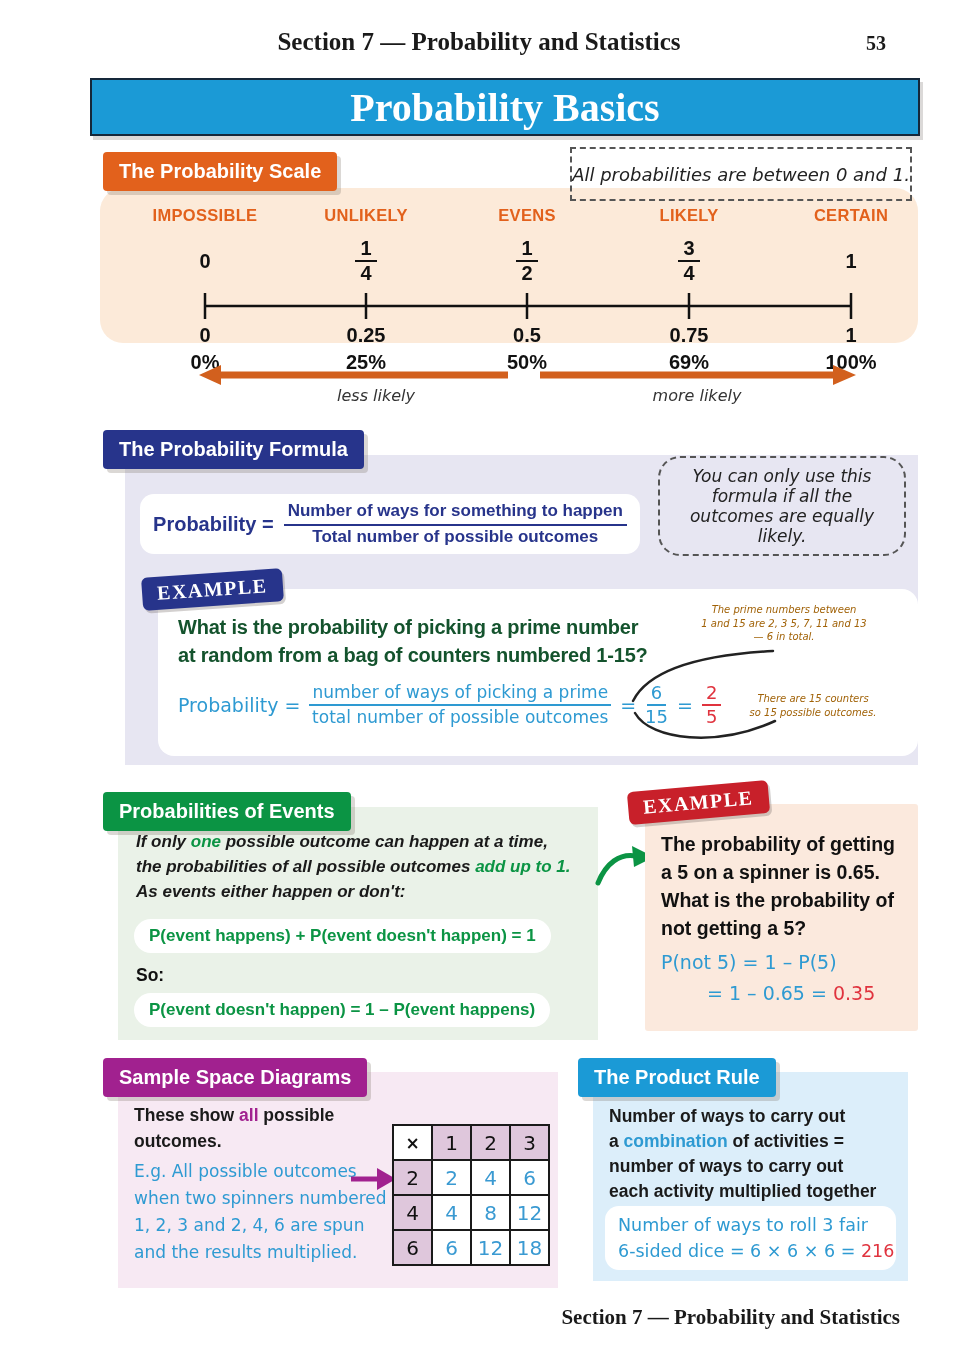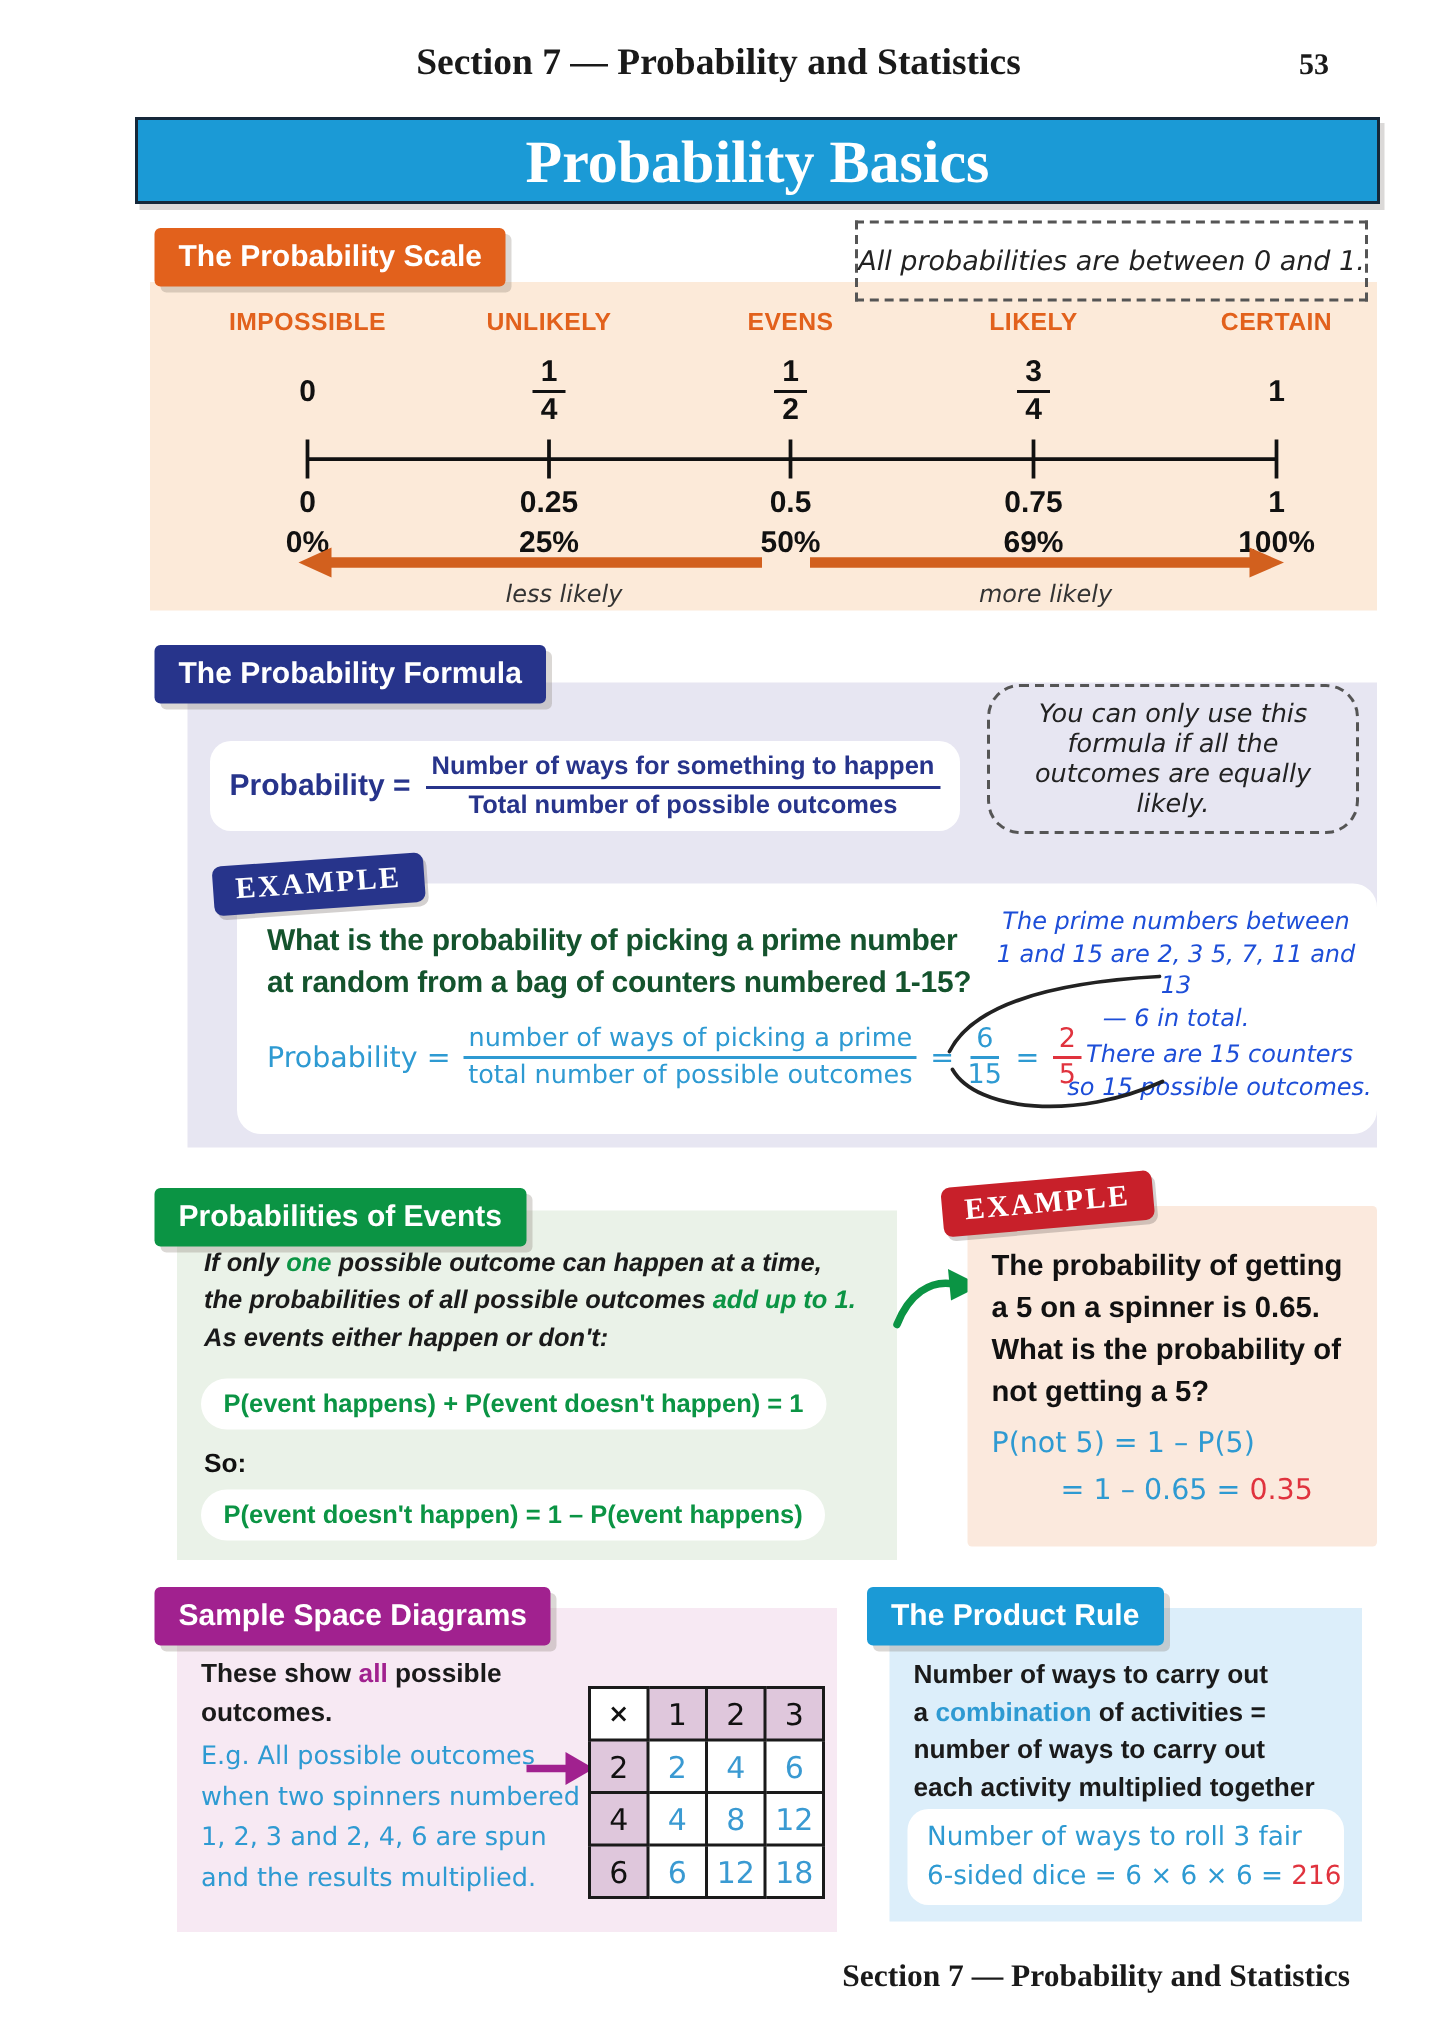--- a/index.html
+++ b/index.html
@@ -31,21 +31,21 @@
     letter-spacing:1.5px; font-size:20px; padding:5px 15px; border-radius:6px;
     box-shadow:2px 3px 0 rgba(110,100,95,.3); display:inline-block; }
   .rot-4 { transform:rotate(-4deg); } .rot-5 { transform:rotate(-5deg); }
   .scribble { border:2.5px dashed #555; font-family:"DejaVu Sans", sans-serif;
     font-style:italic; color:#222; text-align:center; display:flex;
     align-items:center; justify-content:center; }
   .pill { background:#fff; border-radius:18px; color:#0b9444; font-weight:bold;
     font-size:17px; padding:7px 15px; display:inline-block; white-space:nowrap; }
 
   
-  .scale-panel { top:188px; left:100px; width:818px; height:219px; background:#fcead9; }
+  .scale-panel { top:188px; left:100px; width:818px; height:155px; background:#fcead9;border-radius:23px; }
   .scale-col { position:absolute; top:18px; width:150px; text-align:center; }
   .scale-word { height:26px; color:#e2611c; font-weight:bold; font-size:16.5px; letter-spacing:.3px; }
   .scale-fracrow { height:58px; display:flex; align-items:center; justify-content:center;
     font-weight:bold; font-size:20px; color:#111; }
   .frac { display:inline-flex; flex-direction:column; align-items:center; line-height:1.15; }
   .frac .num { border-bottom:2.5px solid currentColor; padding:0 5px; }
   .scale-linegap { height:34px; }
   .scale-dec { height:27px; font-weight:bold; font-size:20px; }
   .scale-pct { height:24px; font-weight:bold; font-size:20px; }
   .hand { font-family:"DejaVu Sans", sans-serif; font-style:italic; }
@@ -56,21 +56,21 @@
   .formula-panel { top:455px; left:125px; width:793px; height:310px; background:#e7e6f2; }
   .formula-box { top:494px; left:140px; width:500px; height:60px; background:#fff;
     border-radius:14px; display:flex; align-items:center; justify-content:center;
     gap:10px; color:#27348b; font-weight:bold; }
   .formula-box .lhs { font-size:20px; }
   .formula-box .fr { font-size:17px; text-align:center; line-height:1.35; }
   .formula-box .fr .top { border-bottom:2.5px solid #27348b; padding:0 4px 1px; }
   .ex-box { top:589px; left:158px; width:760px; height:167px; background:#fff; border-radius:16px; }
   .ex-q { position:absolute; top:24px; left:20px; width:505px; font-weight:bold;
     font-size:20px; line-height:1.4; color:#14532d; letter-spacing:-0.2px; }
-  .side-note { position:absolute; font-size:16px; color:#1d4ed8; text-align:center; line-height:1.35; }
+  .side-note { position:absolute; font-size:10px; color:#a16207; text-align:center; line-height:1.35; }
   .working { position:absolute; top:92px; left:20px; display:flex; align-items:center;
     gap:9px; color:#2e9ad2; font-family:"DejaVu Sans", sans-serif; }
   .working .lhs { font-size:19px; }
   .working .fr { font-size:17px; text-align:center; line-height:1.3; }
   .working .fr .top { border-bottom:2px solid #2e9ad2; padding:0 3px 1px; }
   .working .eq { font-size:19px; }
   .nfrac { display:inline-flex; flex-direction:column; align-items:center;
     font-size:18px; line-height:1.2; }
   .nfrac .num { border-bottom:2px solid currentColor; padding:0 4px; }
   .red-t { color:#e0333e; }

